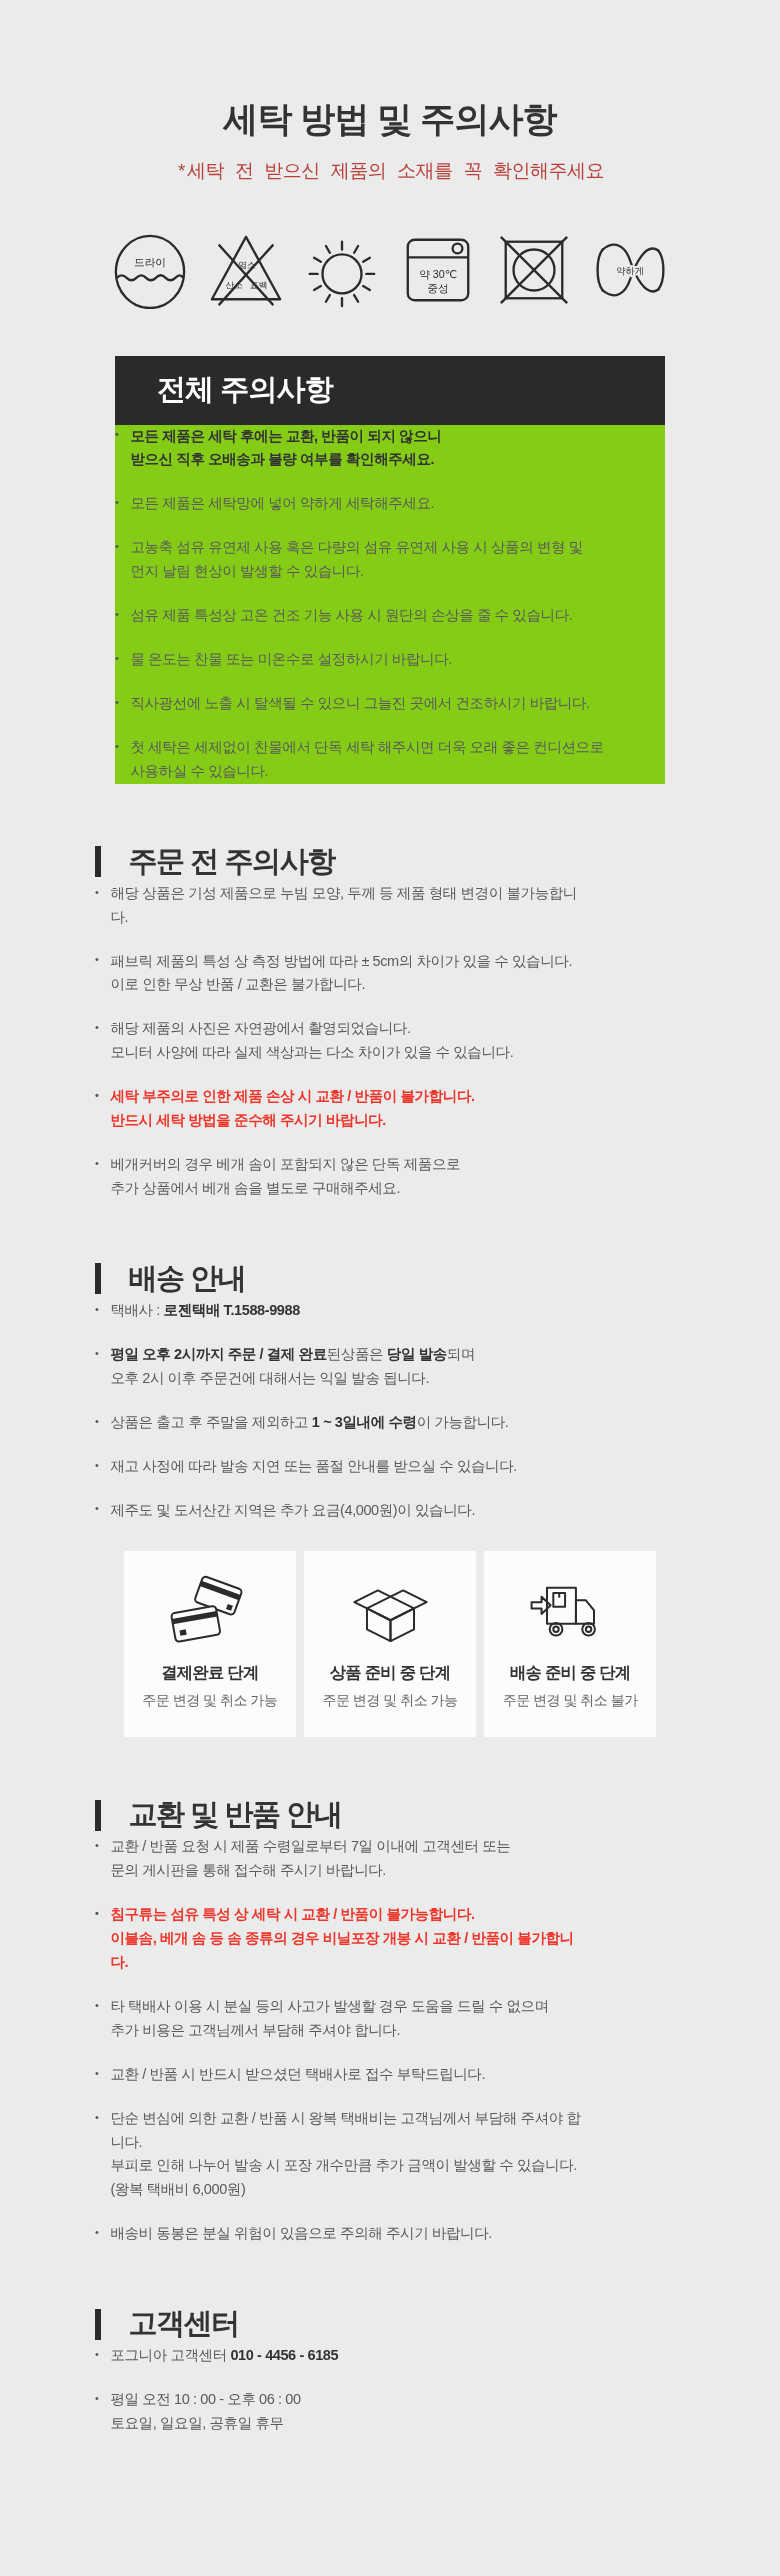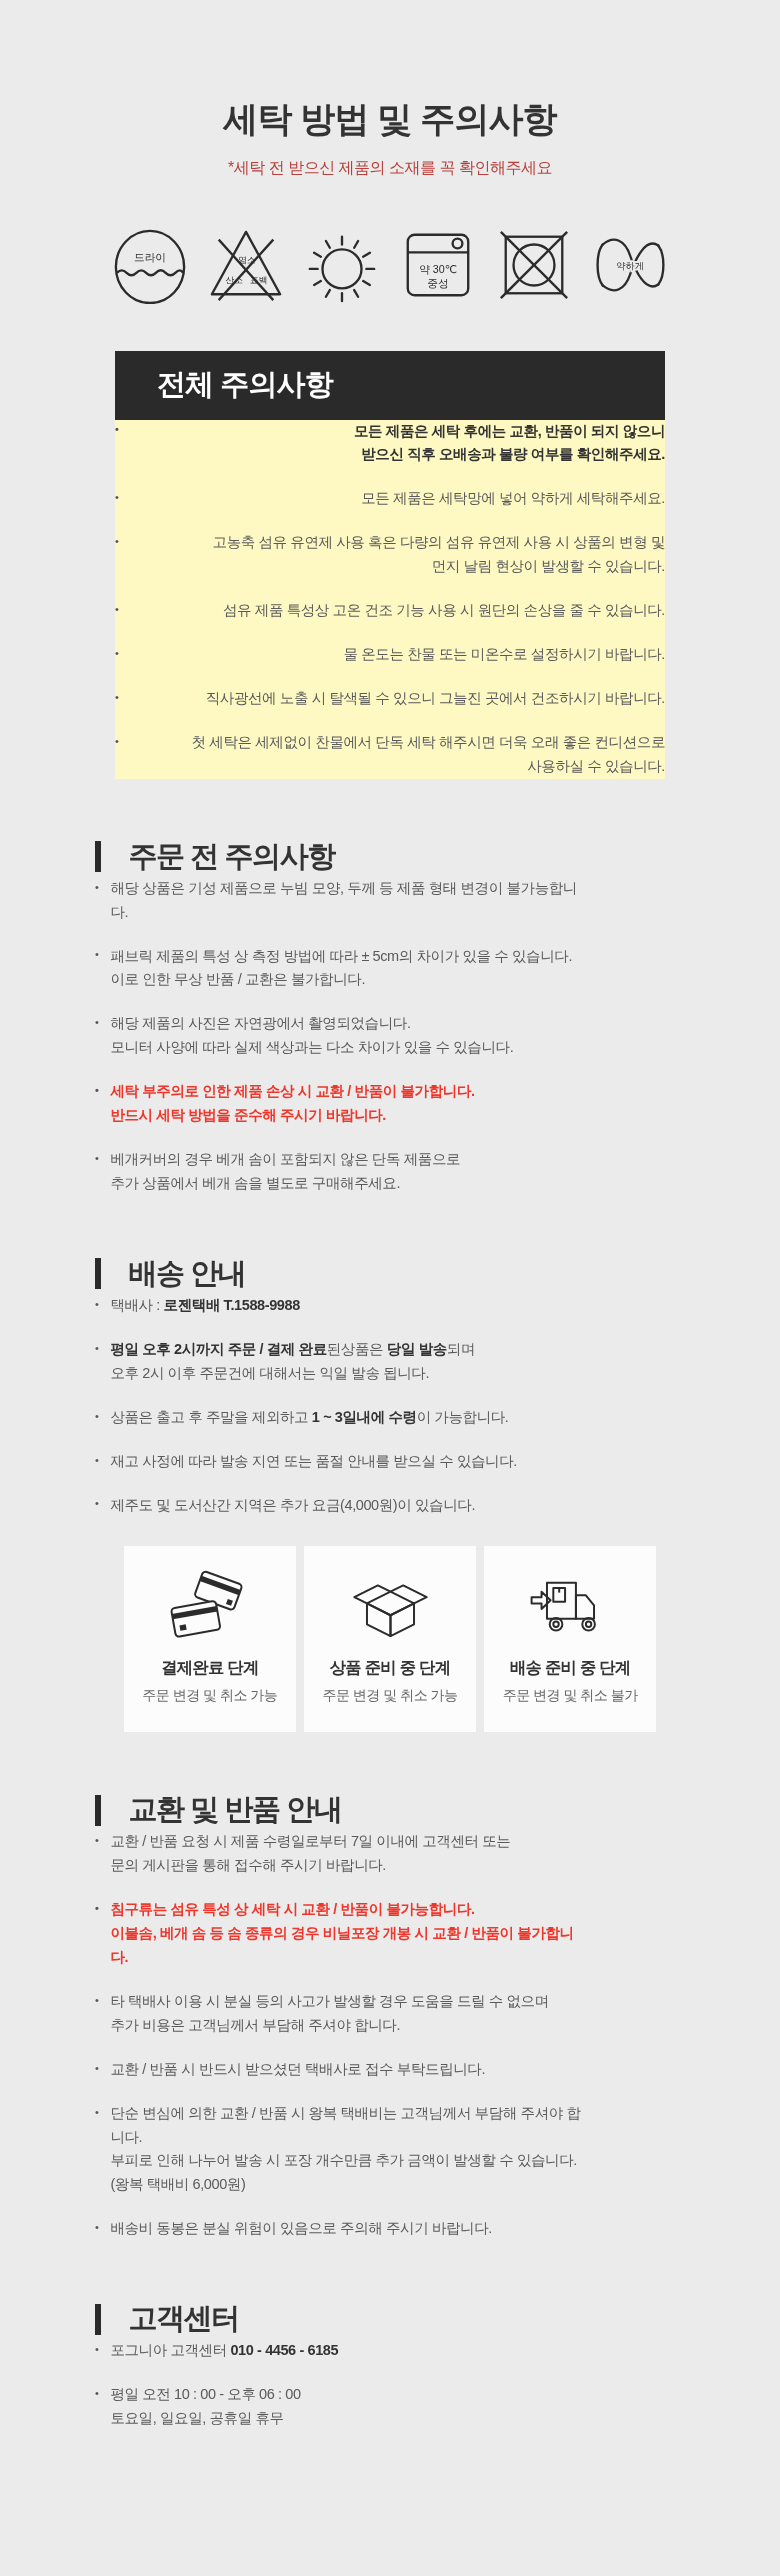--- a/index.html
+++ b/index.html
@@ -9,42 +9,41 @@
     background:#ebebeb;
     font-family:"Liberation Sans","DejaVu Sans",sans-serif;
     color:#5a5a5a;
     box-sizing:border-box;
     padding-bottom:86px;
   }
   .title-block{padding-top:96px;text-align:center;}
   .title-block h1{
     margin:0;font-size:35px;font-weight:700;color:#333;letter-spacing:-0.9px;
   }
-  .subtitle{margin:14.5px 0 0;font-size:16px;color:#b9413c;letter-spacing:-0.5px;}
+  .subtitle{margin:14.5px 0 0;font-size:19px;color:#b9413c;letter-spacing:-0.5px;font-family:Liberation Mono, monospace;}
 
   .care-icons{
     margin-top:47px;
     display:flex;justify-content:center;align-items:center;gap:18px;
   }
   .care-icons svg{display:block;}
   .care-icons text{
     font-family:"Liberation Sans","DejaVu Sans",sans-serif;
     fill:#2b2b2b;
   }
 
   .notice{width:550px;margin:47px auto 0;}
   .notice-header{
     background:#2a2a2a;color:#fff;
     font-size:29px;font-weight:700;letter-spacing:-0.9px;
     padding:14.5px 0 14.5px 42px;
   }
   .notice-body{
-    background:#fef9c3;
+    background:#84cc16;
     padding:36px 25.4px 18px 45px;
-    text-align:right;
   }
 
   ul.bullets{list-style:none;margin:0;padding:0;}
   ul.bullets li{
     position:relative;padding-left:15.4px;margin-bottom:20px;
     font-size:14.5px;line-height:1.65;letter-spacing:-0.4px;color:#5a5a5a;
   }
   ul.bullets li::before{
     content:"\2022";position:absolute;left:0;top:0.9px;font-size:11px;color:#555;
   }

